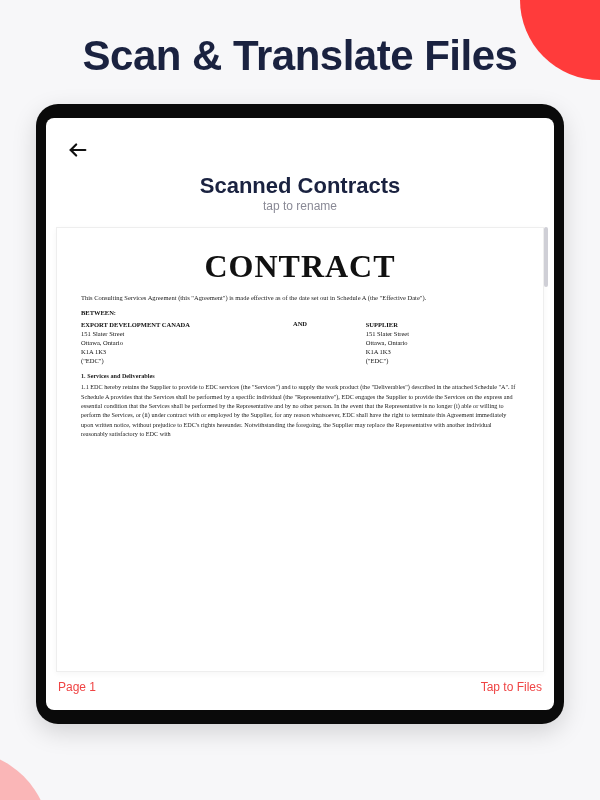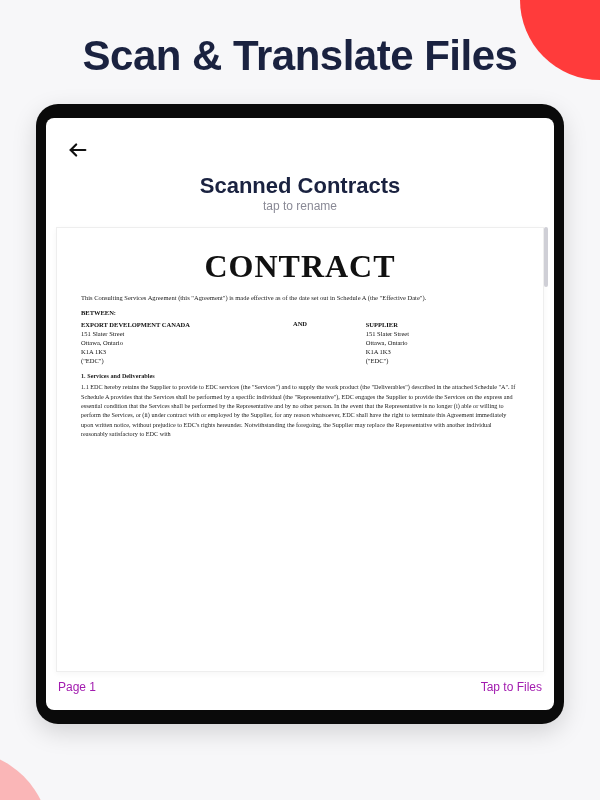--- a/index.html
+++ b/index.html
@@ -146,21 +146,21 @@
     .doc-body {
       font-size: 6.2px;
       line-height: 1.5;
       color: #222;
     }
     .doc-body-title { font-weight: 700; margin-bottom: 2px; }
     .doc-footer-row {
       display: flex;
       justify-content: space-between;
       font-size: 12px;
-      color: #a21caf;
+      color: #ef4444;
       padding: 8px 2px 16px;
       font-weight: 400;
     }
     .actions {
       display: flex;
       flex-direction: column;
       align-items: center;
       gap: 10px;
       padding: 0 0 8px;
     }

